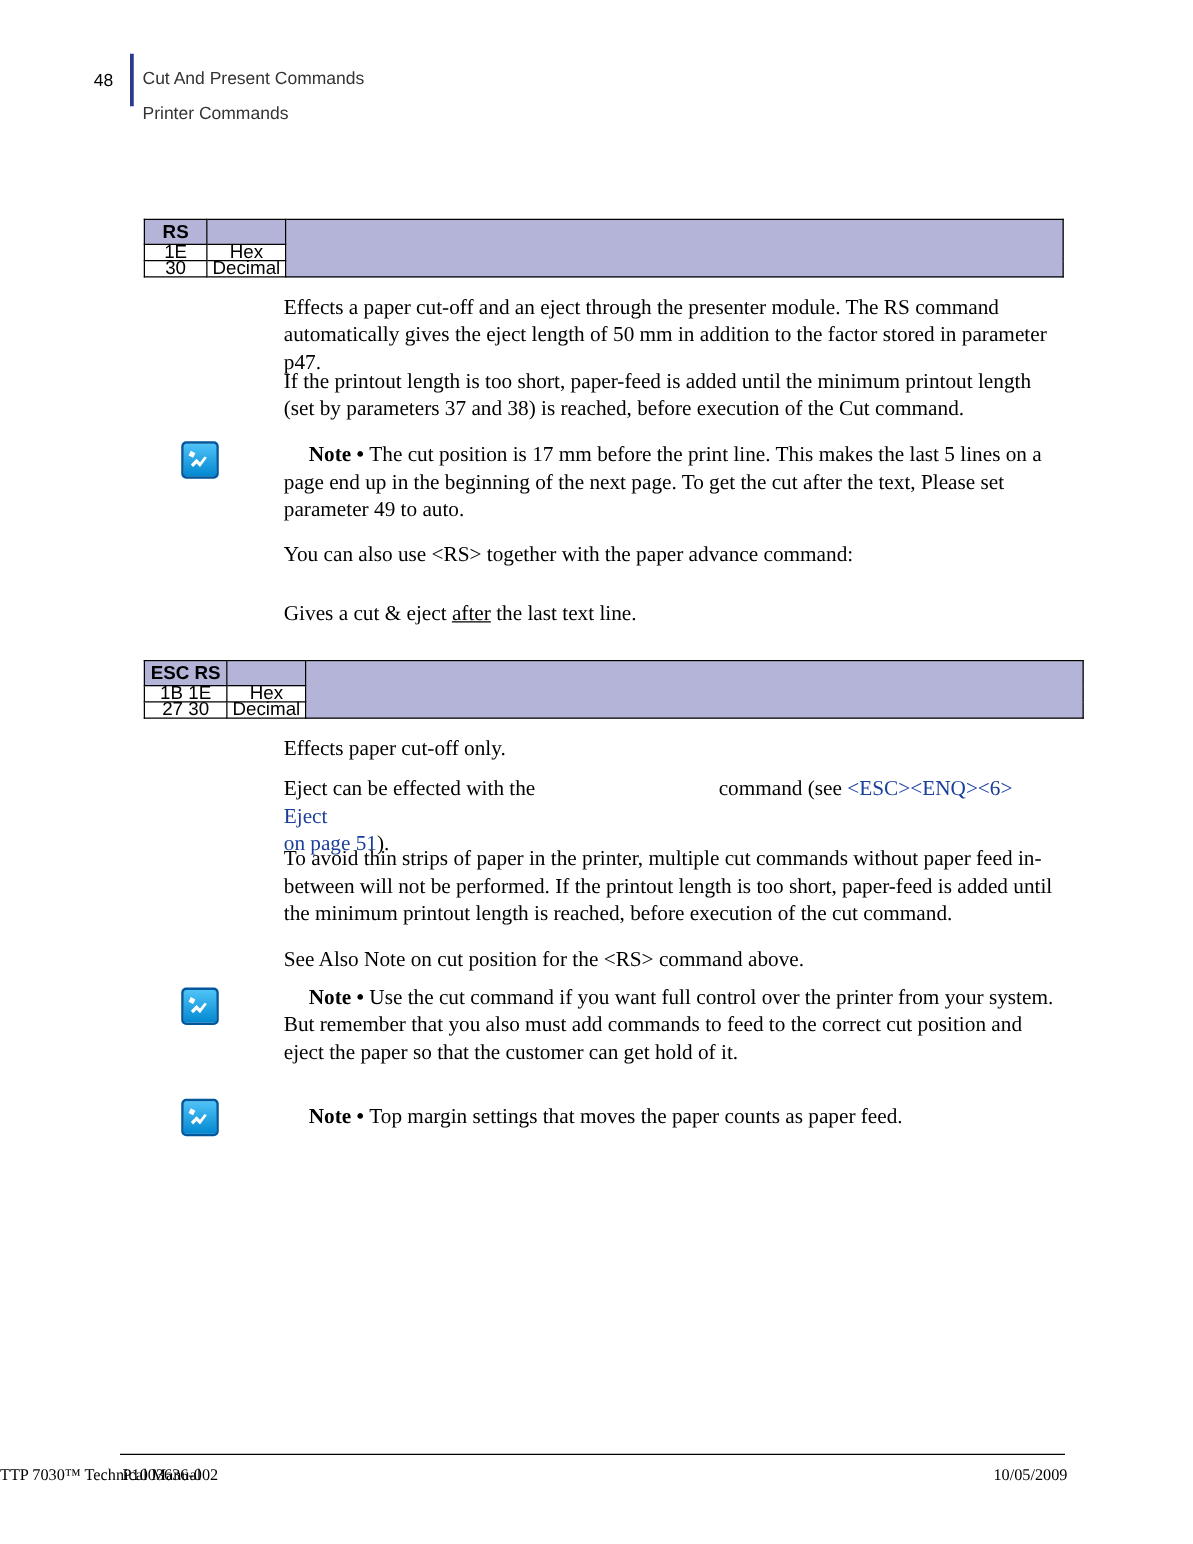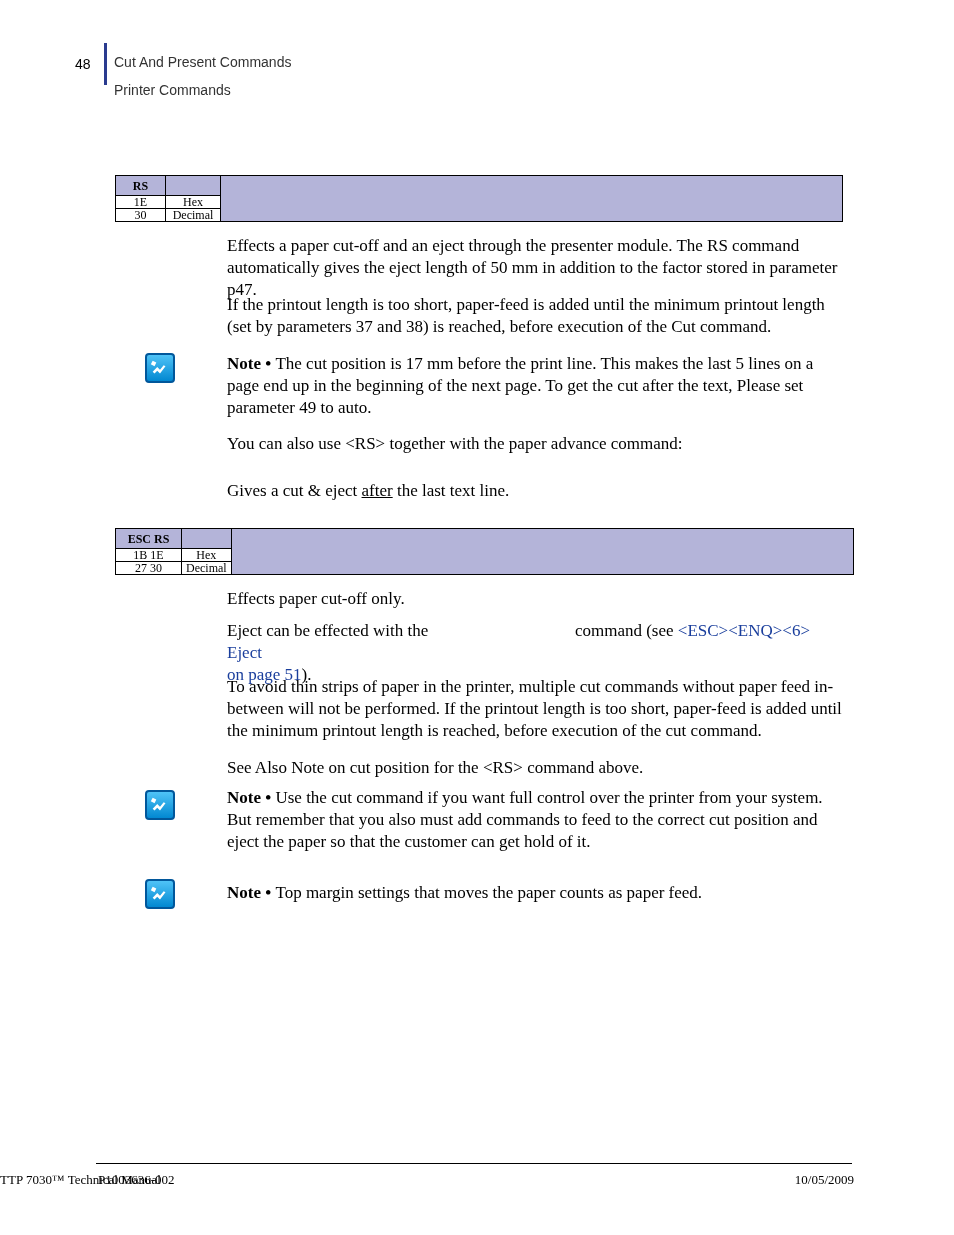--- a/index.html
+++ b/index.html
@@ -49,22 +49,22 @@
     top: 140px;
     left: 227px;
     font-family: Arial, sans-serif;
     font-size: 22px;
     font-weight: bold;
     color: #fff;
   }
   .cmd-table {
     position: absolute;
     border-collapse: collapse;
-    font-family: Liberation Serif, serif;
-    font-size: 12px;
+    font-family: Liberation Sans, sans-serif;
+    font-size: 15px;
     padding-left: 42px;
   }
   .cmd-table td, .cmd-table th {
     border: 1px solid #000;
     text-align: center;
     padding: 0 4px;
     line-height: 12px;
   }
   .cmd-table .hdr {
     background: #b4b4d9;
@@ -126,21 +126,21 @@
   .footer {
     position: absolute;
     top: 1172px;
     font-family: Liberation Serif, serif;
     font-size: 13px;
     color: #000;
   }
   .fleft { left: 98px; }
   .fcenter { left: 0; width: 954px; text-align: left; }
   .fright { right: 100px; }
-  .note-label { font-weight: bold; }
+  .note-label { font-weight: bold; margin-left: 20px; }
 </style>
 </head>
 <body>
 
 <div class="page-number-top">48</div>
 <div class="header-bar"></div>
 <div class="header-title">Printer Commands</div>
 <div class="header-subtitle">Cut And Present Commands</div>
 
 <div class="section-title1">&lt;RS&gt; Cut and Eject</div>

